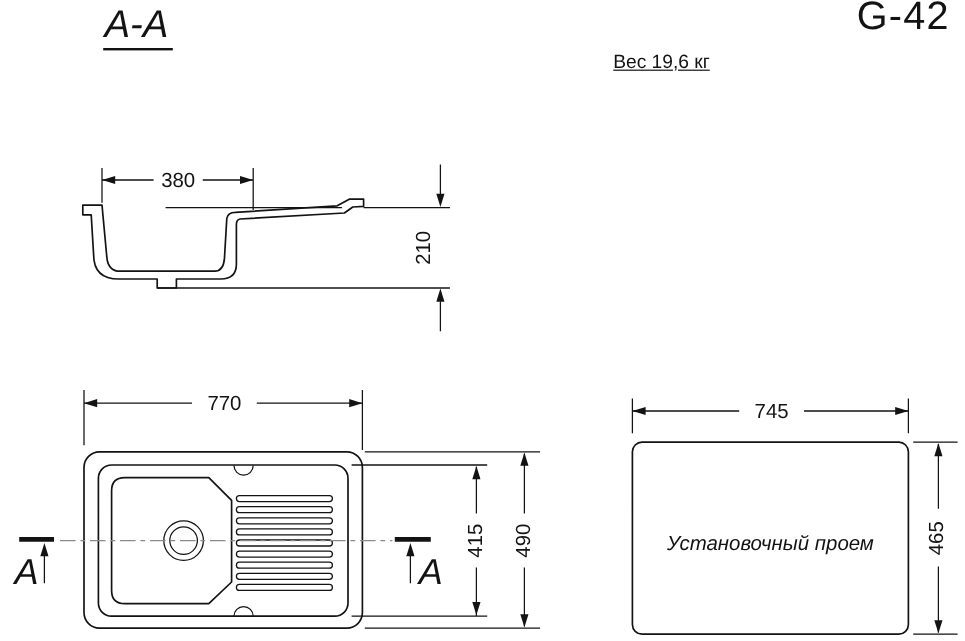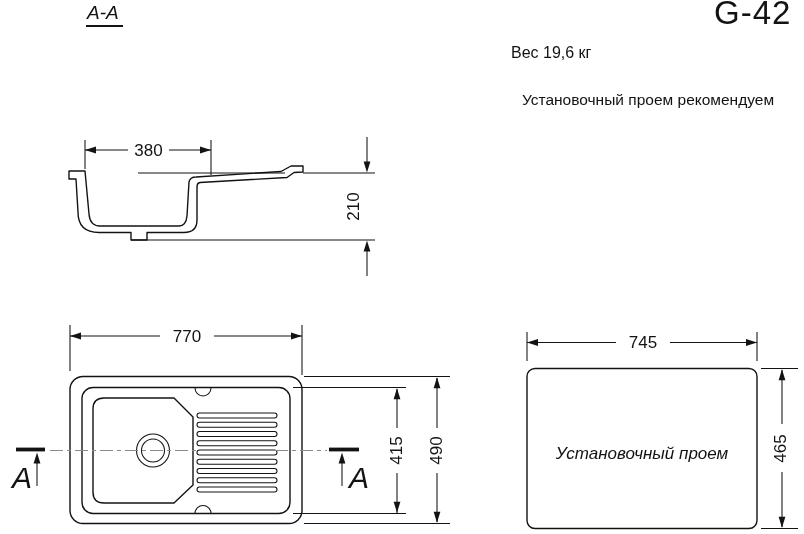--- a/index.html
+++ b/index.html
@@ -1,22 +1,22 @@
 <!DOCTYPE html>
 <html style="--line: #131313; --center: #8a8a8a; --bg: #ffffff;"><head>
 <meta charset="utf-8">
 <style>
   :root { --line:#131313; --center:#8a8a8a; --bg:#ffffff; }
   html,body { margin:0; padding:0; background:#fff; }
   .canvas { position:relative; width:804px; height:534px; background:var(--bg);
             font-family:"Liberation Sans", sans-serif; color:var(--line); overflow:hidden; }
-  .hdr-aa { position:absolute; left:86px; top:2px; font-size:19px; font-style:italic;
+  .hdr-aa { position:absolute; left:86px; top:2px; font-size:32px; font-style:italic;
             border-bottom:2.5px solid var(--line); padding:0 4px 1px 1px; }
   .hdr-model { position:absolute; left:714px; top:-6px; font-size:33px; letter-spacing:1px; }
-  .weight { position:absolute; left:511px; top:44px; font-size:16px; }
+  .weight { position:absolute; left:511px; top:44px; font-size:16px;text-decoration:underline; }
   .note { position:absolute; left:496px; top:90px; width:304px; text-align:center;
           font-size:15.5px; line-height:20px; }
   svg.drawing { position:absolute; left:0; top:0; }
   .ln   { fill:none; stroke:var(--line); stroke-width:1.4; stroke-linejoin:round; }
   .thin { fill:none; stroke:var(--line); stroke-width:1.05; }
   .arrow { fill:var(--line); stroke:none; }
   .dimtxt { fill:var(--line); font-size:17px; font-family:"Liberation Sans",sans-serif; }
   .cl { fill:none; stroke:var(--center); stroke-width:1; stroke-dasharray:13 4 4 4; }
   .cut { fill:none; stroke:var(--line); stroke-width:3.8; }
   .cutlabel { font-size:30px; font-style:italic; fill:var(--line);
@@ -26,21 +26,20 @@
 </style>
 </head>
 <body>
 
 <div class="canvas">
 
   <div class="hdr-aa">A-A</div>
   <div class="hdr-model">G-42</div>
   <div class="weight">Вес 19,6 кг</div>
   <div class="note">
-    <div>Установочный проем рекомендуем</div>
   </div>
 
   <svg class="drawing" width="804" height="534" viewBox="0 0 804 534">
     <defs>
       <pattern id="hatch" patternUnits="userSpaceOnUse" width="6.5" height="6.5" patternTransform="rotate(45)">
         <line x1="0" y1="0" x2="0" y2="6.5" stroke="#131313" stroke-width="1"></line>
       </pattern>
     </defs>
 
     <g>

